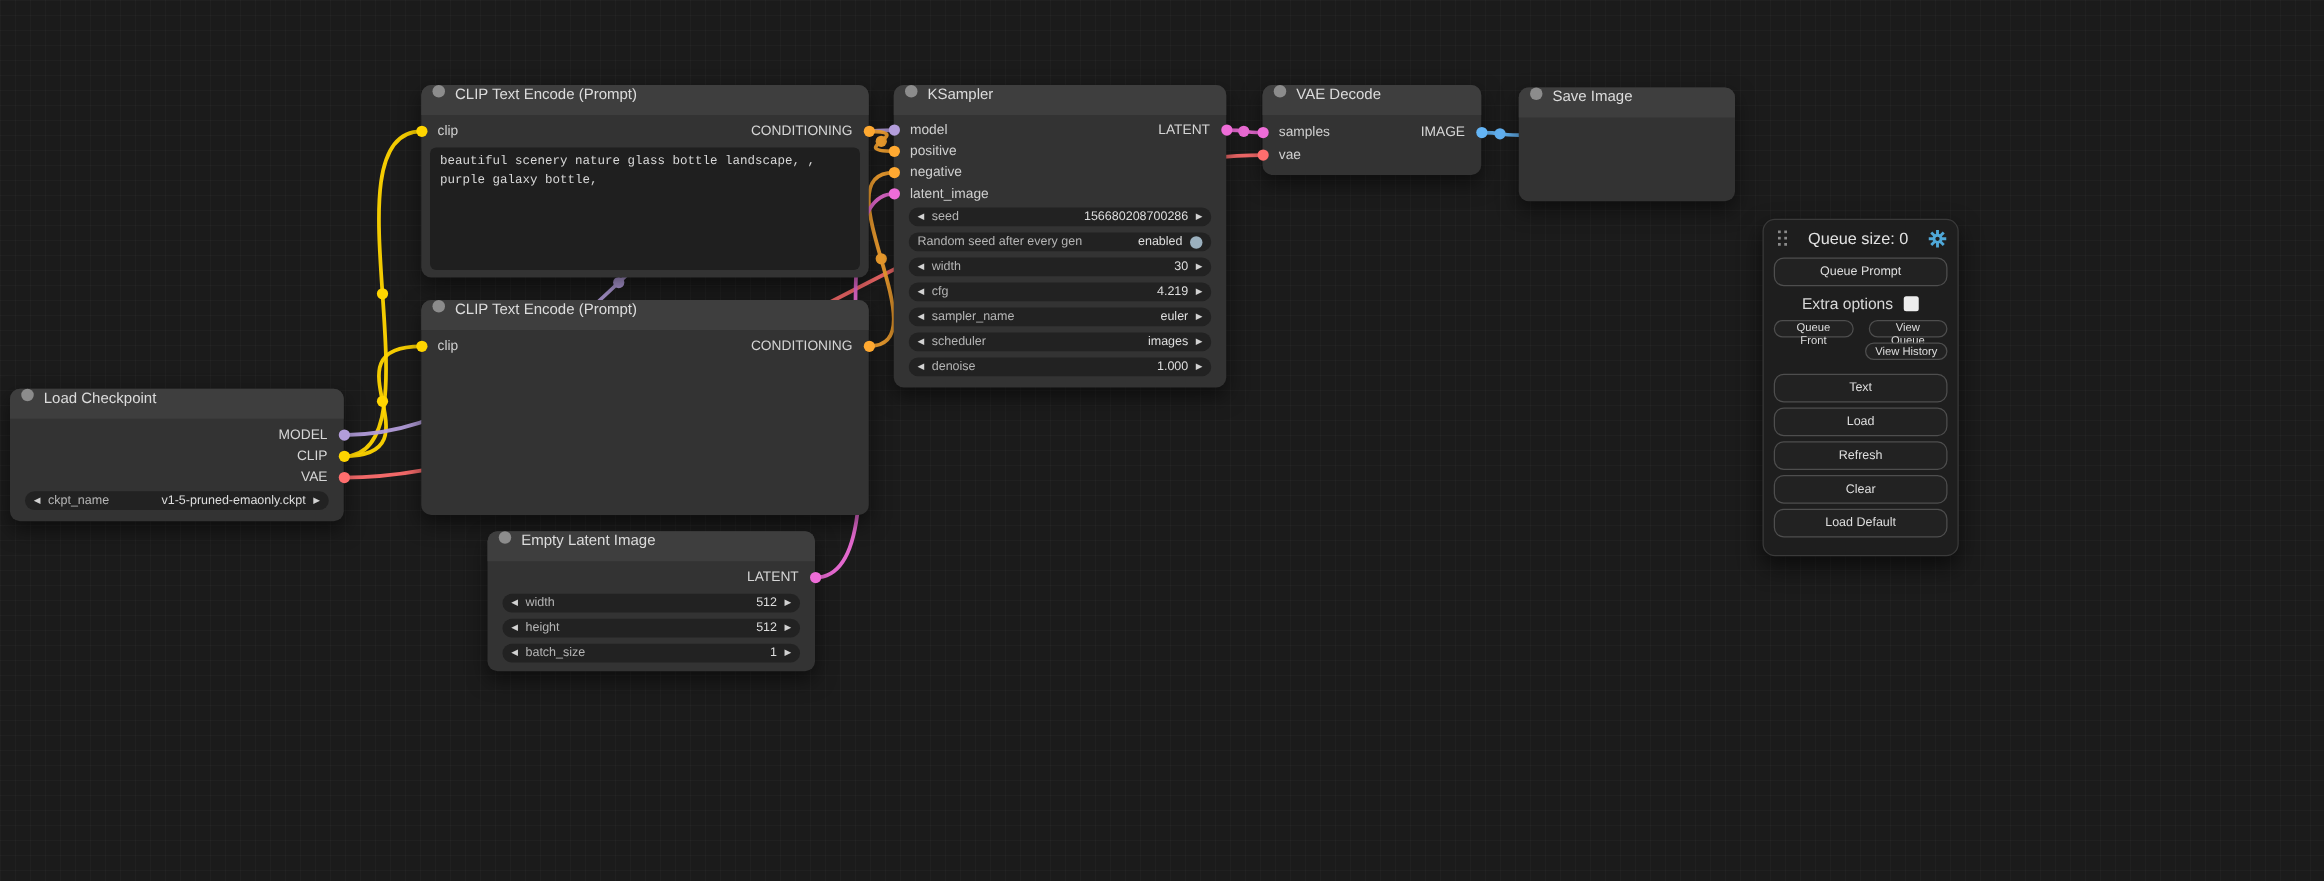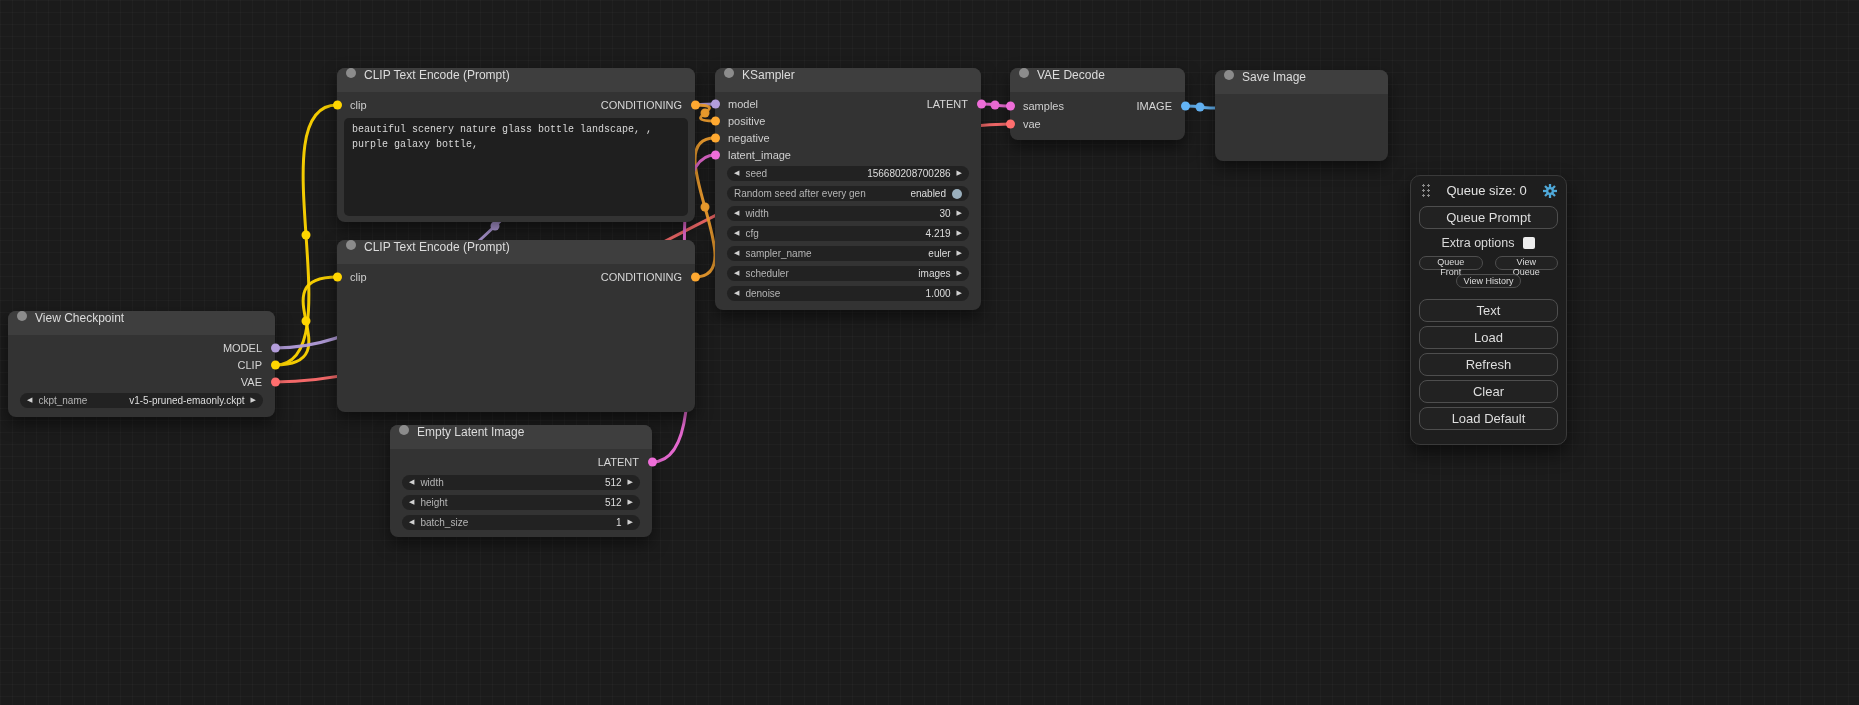--- a/index.html
+++ b/index.html
@@ -44,25 +44,25 @@
   .menu{position:absolute;left:1410px;top:175px;width:157px;z-index:3;
         background:#1e1e1e;border:1px solid #3a3a3a;border-radius:10px;
         padding:7px 8px 10px;box-shadow:0 8px 18px rgba(0,0,0,.55);color:#ddd}
   .menu-header{display:flex;align-items:flex-start;margin-bottom:7px}
   .drag-dots{width:10px;height:14px;margin-left:2px;
              background-image:radial-gradient(circle,#8a8a8a 1.1px,transparent 1.4px);
              background-size:5px 5px}
   .qsize{flex:1;text-align:center;font-size:13px;color:#e2e2e2}
   .menu button{font-family:"Liberation Sans",sans-serif;background:#222;border:1px solid #4e4e4e;
                border-radius:8px;color:#dedede;cursor:pointer}
-  .btn-big{display:block;width:100%;height:23px;font-size:13px;margin-bottom:4px}
+  .btn-big{display:block;width:100%;height:23px;font-size:10px;margin-bottom:4px}
   .extra{display:flex;justify-content:center;align-items:center;gap:9px;
          font-size:12.5px;margin:7px 0 6px;color:#d8d8d8}
   .checkbox{width:12px;height:12px;background:#ededed;border-radius:2px}
-  .small-row{display:flex;gap:12px;justify-content:center;margin-bottom:4px}
+  .small-row{display:flex;gap:12px;justify-content:flex-end;margin-bottom:4px}
   .btn-small{font-size:9px;height:14px;border-radius:7px;padding:0 7px}
   .grow{flex:1}
   .gap-top{margin-top:11px}
 </style>
 </head>
 <body>
 
 <svg class="wires" width="1859" height="705" viewBox="0 0 1859 705">
   <path d="M275,365 C355,365 257,105 337,105" stroke="#FFD500"></path>
   <path d="M275,365 C355,365 257,277 337,277" stroke="#FFD500"></path>
@@ -80,21 +80,21 @@
   <circle cx="705" cy="113" r="4.5" fill="#FFA931"></circle>
   <circle cx="705" cy="207" r="4.5" fill="#FFA931"></circle>
   <circle cx="686" cy="308" r="4.5" fill="#EE6DD8"></circle>
   <circle cx="995" cy="105" r="4.5" fill="#EE6DD8"></circle>
   <circle cx="1200" cy="107" r="4.5" fill="#64B5F6"></circle>
 </svg>
 
 <div class="node" style="left:8px;top:311px;width:267px;height:106px">
   <div class="ntitle">
     <span class="tdot" style="background-color: rgb(140, 140, 140);"></span>
-    <span>View Checkpoint</span>
+    <span>Load Checkpoint</span>
   </div>
   <div class="nbody" style="padding-top:4px">
     <div class="row h17">
       <span class="out-label">MODEL</span>
       <span class="dot out" style="background-color: rgb(179, 157, 219);"></span>
     </div>
     <div class="row h17">
       <span class="out-label">CLIP</span>
       <span class="dot out" style="background-color: rgb(255, 213, 0);"></span>
     </div>

